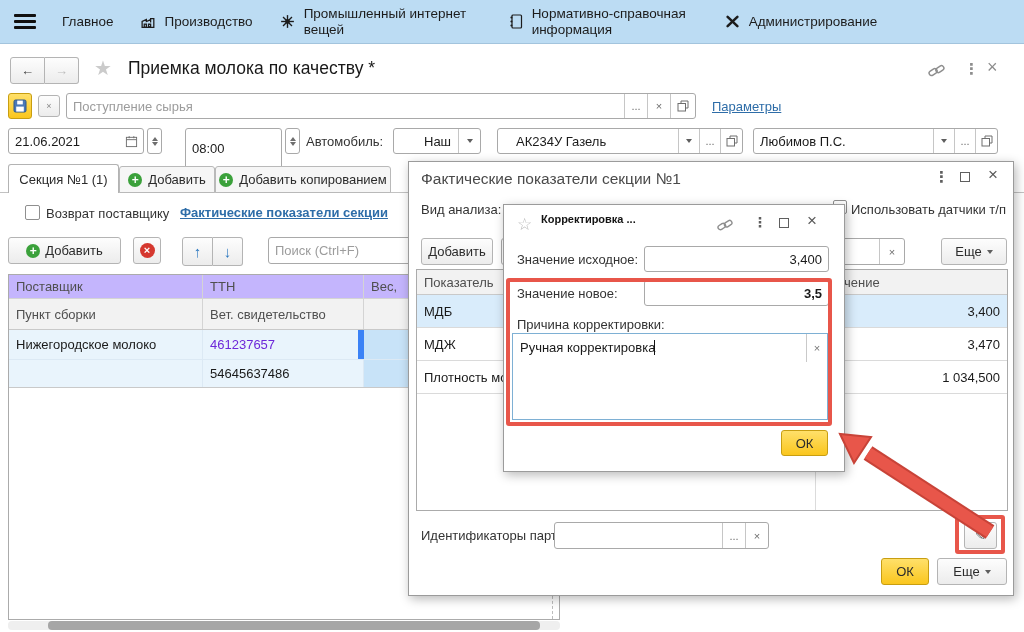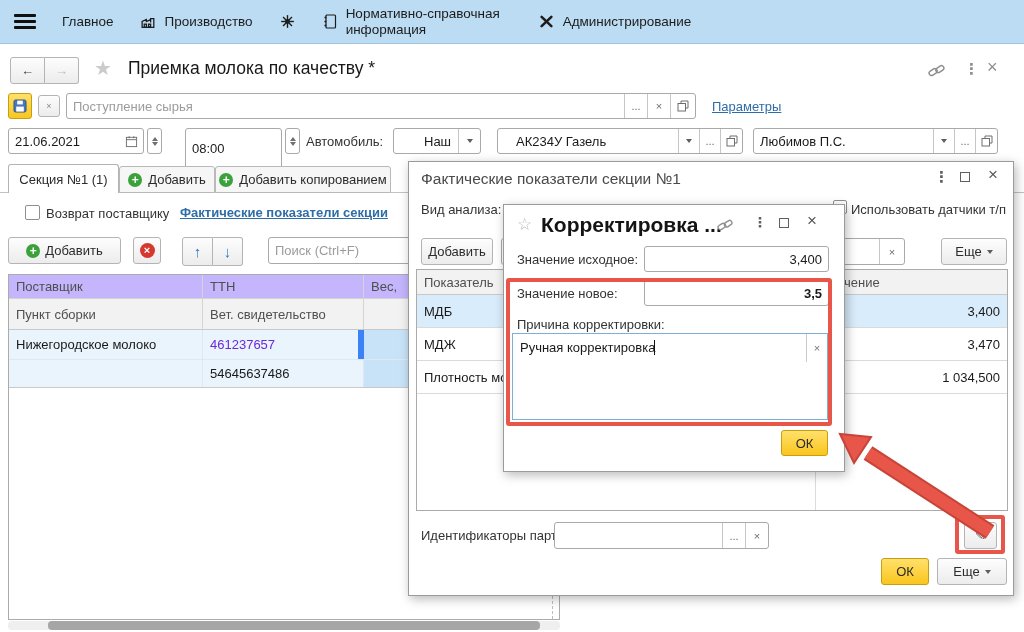--- a/index.html
+++ b/index.html
@@ -67,20 +67,21 @@
     <div class="tb-item">
       <span class="tb-ico">
         <svg width="17" height="17" viewBox="0 0 16 16" stroke="#1c1c1c" stroke-width="1.3">
             <line x1="8" y1="2" x2="8" y2="14"></line>
             <line x1="2" y1="8" x2="14" y2="8"></line>
             <line x1="3.8" y1="3.8" x2="12.2" y2="12.2"></line>
             <line x1="12.2" y1="3.8" x2="3.8" y2="12.2"></line>
             <circle cx="8" cy="8" r="1.6" fill="#1c1c1c"></circle>
           </svg>
       </span>
+      <span class="lbl2">Промышленный интернет вещей</span>
     </div>
     <div class="tb-item">
       <span class="tb-ico">
         <svg width="16" height="17" viewBox="0 0 16 16" fill="none" stroke="#1c1c1c" stroke-width="1.2">
             <rect x="4" y="1.5" width="9.5" height="13" rx="1"></rect>
             <circle cx="3.4" cy="4" r="1" fill="#1c1c1c" stroke="none"></circle>
             <circle cx="3.4" cy="8" r="1" fill="#1c1c1c" stroke="none"></circle>
             <circle cx="3.4" cy="12" r="1" fill="#1c1c1c" stroke="none"></circle>
           </svg>
       </span>
@@ -330,21 +331,21 @@
       <span>ОК</span>
     </div>
     <div class="abs btn" style="left:528px;top:396px;width:70px;height:27px;">
       <span>Еще</span>
         <span class="tri"></span>
     </div>
   </div>
 
   <div class="abs dialog" style="left:503px;top:204px;width:342px;height:268px;z-index:20;">
     <div class="abs" style="left:13px;top:9px;font-size:17px;color:#bbb;">☆</div>
-    <div class="abs" style="left:37px;top:8px;font-size:21px;font-weight:bold;color:#141414;">Корректировка ...</div>
+    <div class="abs" style="left:37px;top:8px;font-size:11px;font-weight:bold;color:#141414;">Корректировка ...</div>
     <div class="abs" style="left:213px;top:12px;">
       <svg width="16" height="16" viewBox="0 0 16 16" fill="none" stroke="#8e8e8e" stroke-width="1.4">
           <rect x="0.8" y="7.2" width="8" height="4.6" rx="2.3" transform="rotate(-33 4.8 9.5)"></rect>
           <rect x="7.2" y="4.4" width="8" height="4.6" rx="2.3" transform="rotate(-33 11.2 6.7)"></rect>
         </svg>
     </div>
     <div class="abs gray-ico" style="left:249px;top:9px;font-size:14px;font-weight:bold;color:#5f5f5f;">⋮</div>
     <div class="abs sq-ico" style="left:275px;top:13px;"></div>
     <div class="abs" style="left:303px;top:6px;font-size:17px;color:#5a5a5a;cursor:pointer;">×</div>
 

